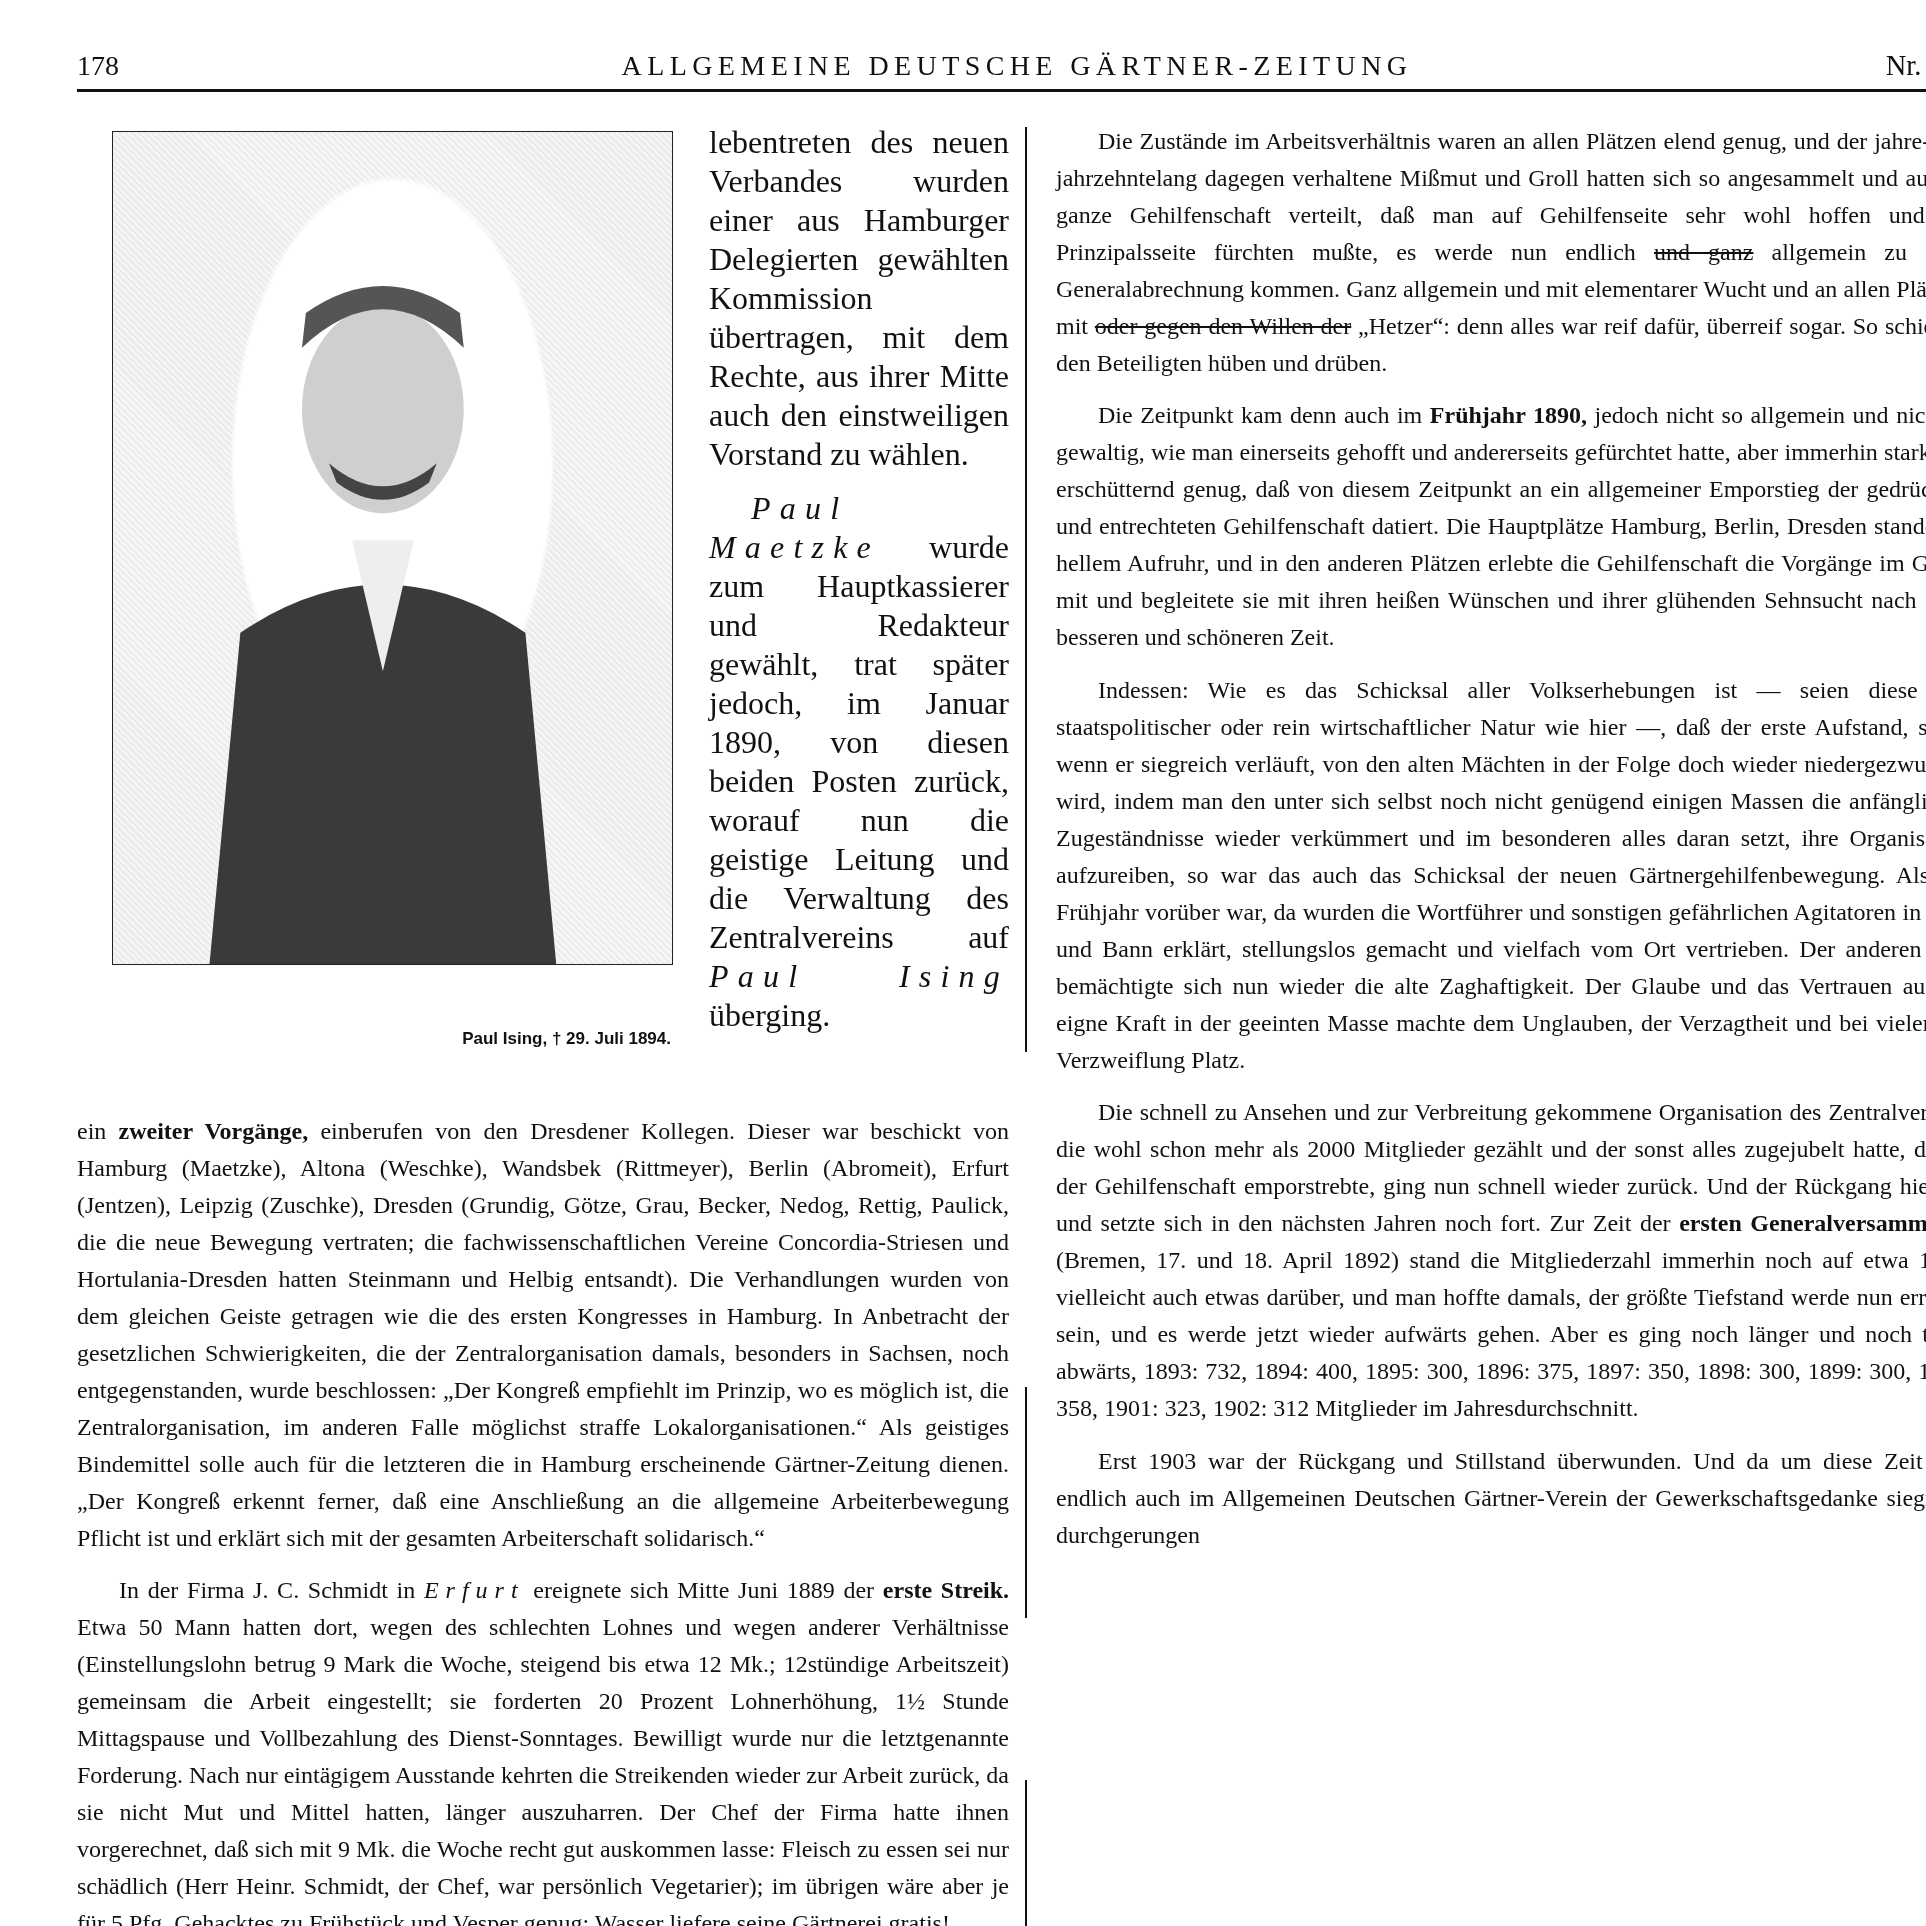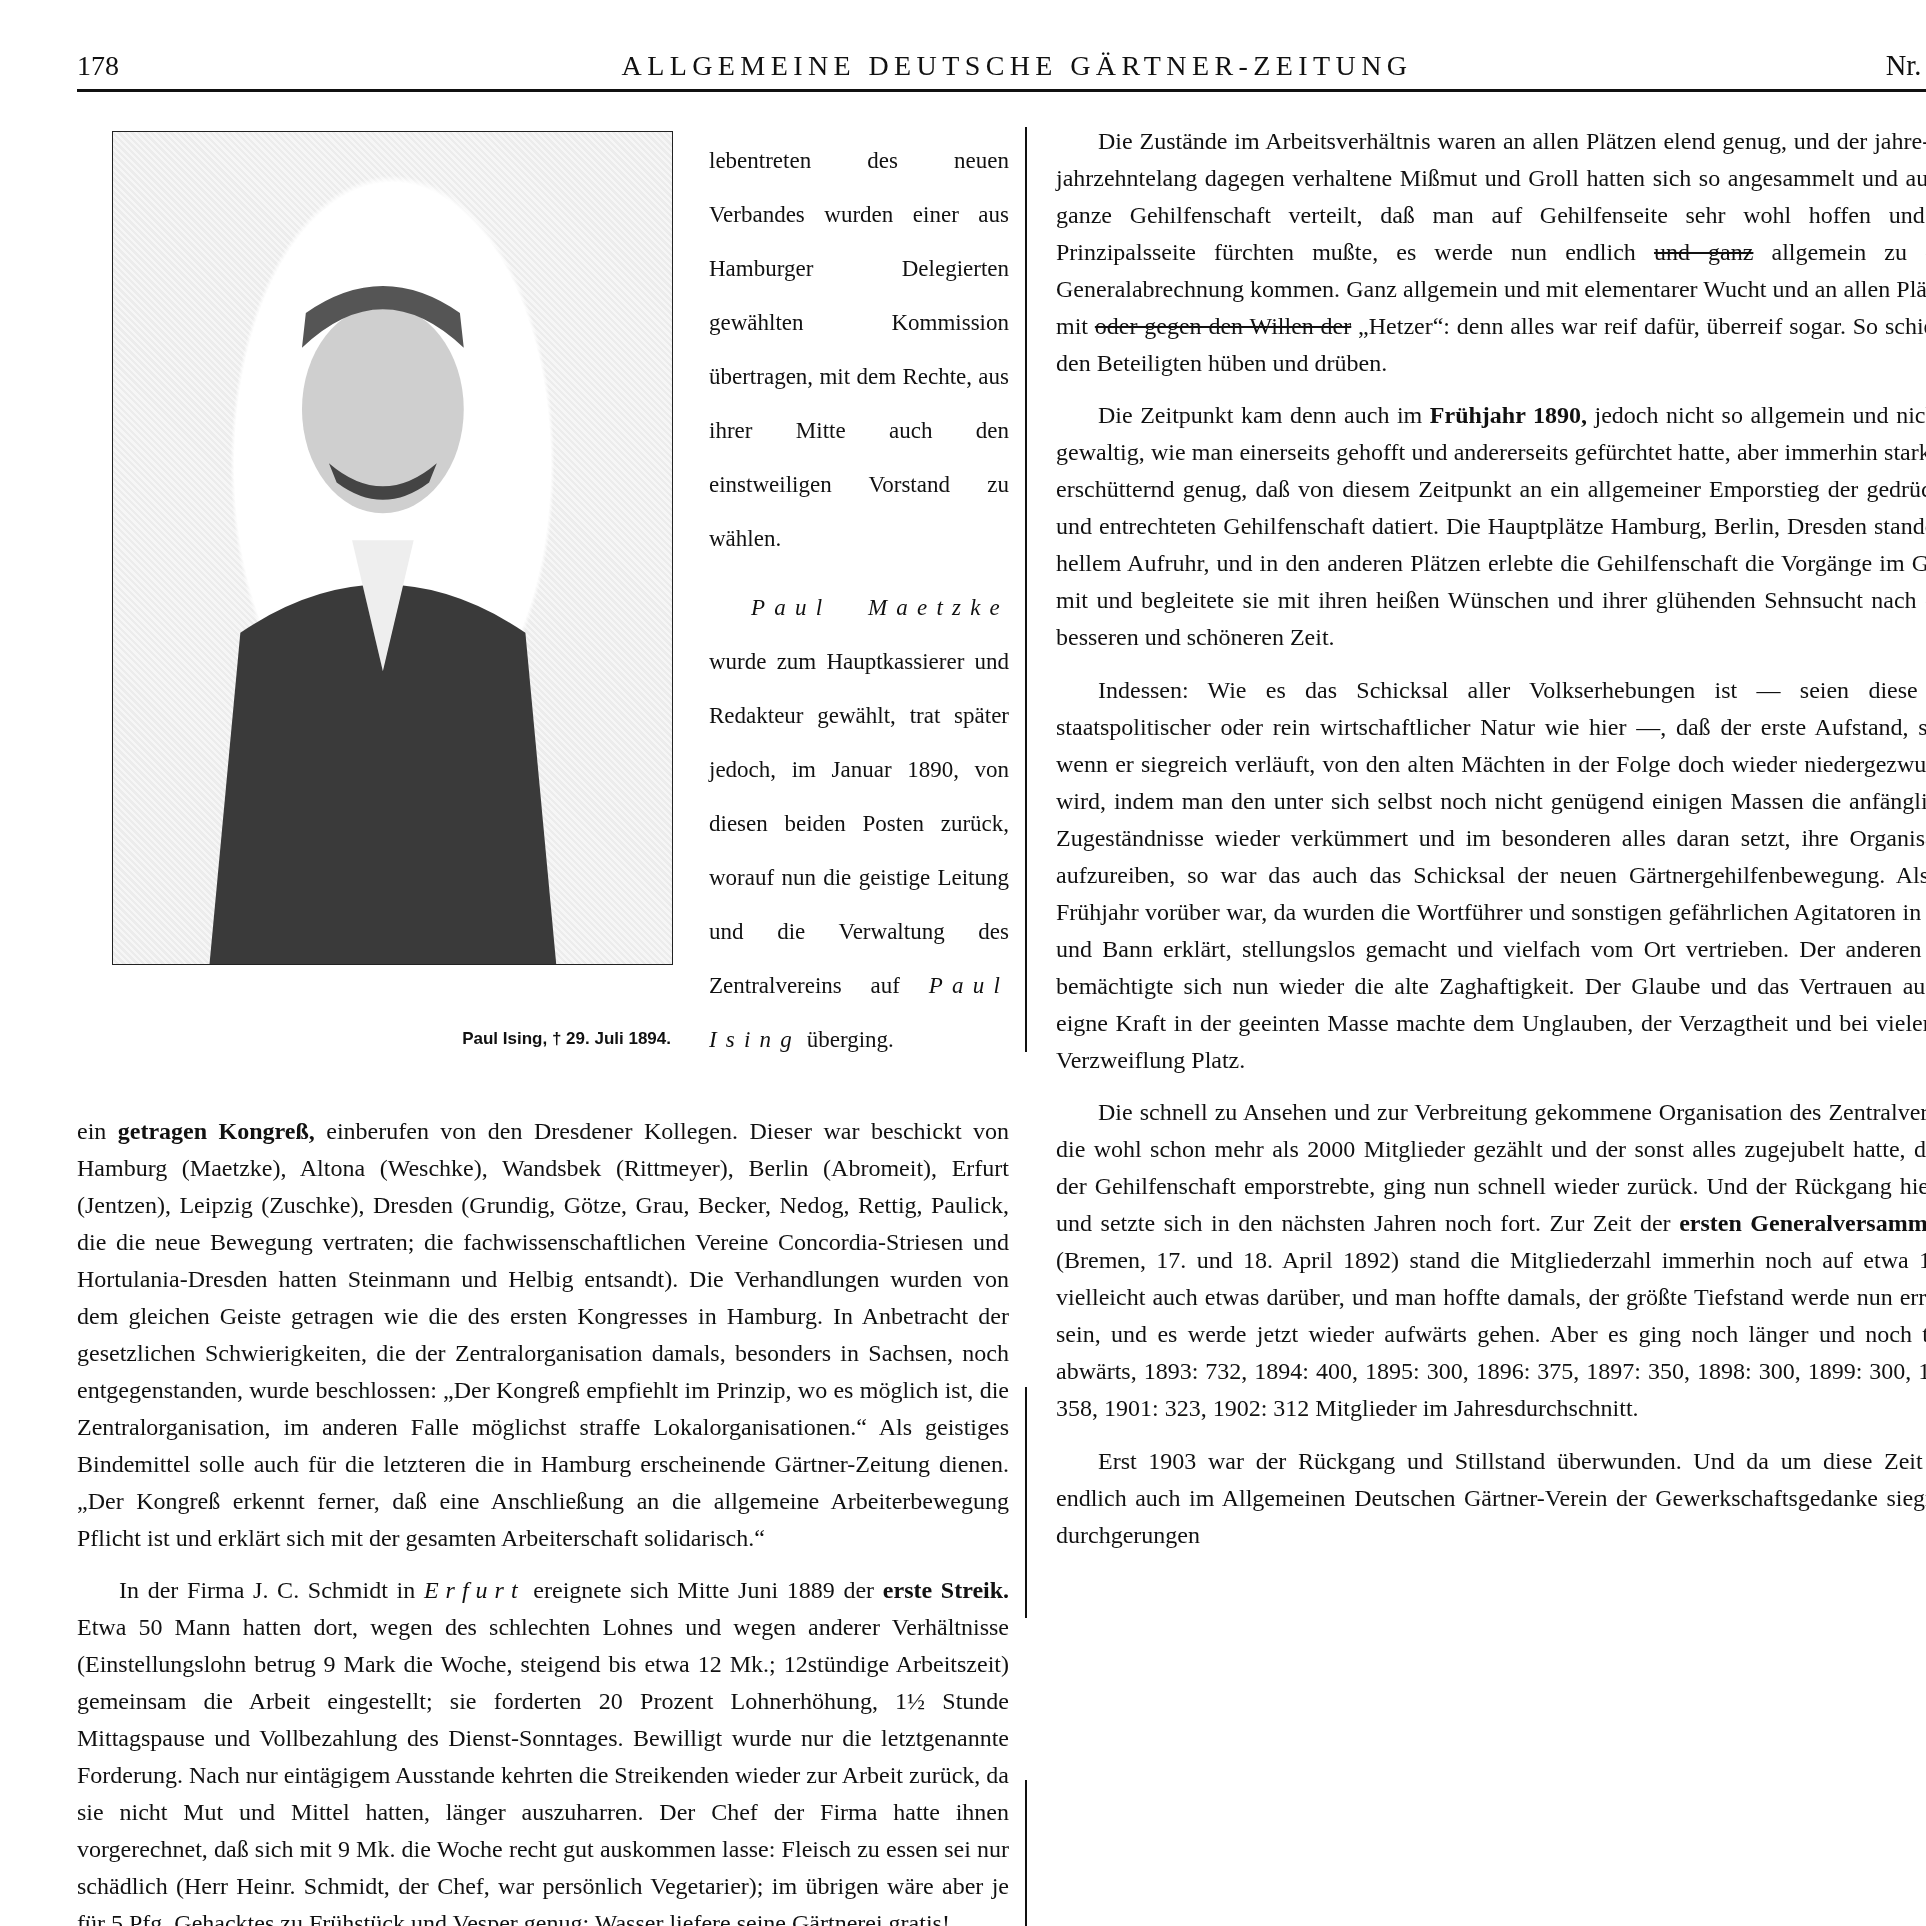--- a/index.html
+++ b/index.html
@@ -30,21 +30,21 @@
   }
 
   .text {
     position: absolute; font-size: 24px; line-height: 37px; text-align: justify;
     font-family: "Liberation Serif", serif;
   }
   .text p { margin: 0 0 15.4px 0; text-indent: 0; }
   .text p.indent { text-indent: 42px; }
   .text b { font-weight: bold; }
   .spaced { letter-spacing: 7px; font-style: italic; }
-  .narrow { font-size: 23px; line-height: 54px; margin-top: 11px; }
+  .narrow { font-size: 32px; line-height: 39px; }
   .narrow .spaced { letter-spacing: 9.2px; }
   .strike { text-decoration: line-through; }
 </style>
 </head>
 <body>
 
 <div class="header">
   <span class="page-no">178</span>
   <span class="title">ALLGEMEINE DEUTSCHE GÄRTNER-ZEITUNG</span>
   <span class="issue">Nr. 23</span>
@@ -72,21 +72,21 @@
     <span class="spaced">Paul Maetzke</span>
     <span>wurde zum Hauptkassierer und Redakteur gewählt, trat später jedoch, im Januar 1890, von diesen beiden Posten zurück, worauf nun die geistige Leitung und die Verwaltung des Zentralvereins auf</span>
     <span class="spaced">Paul Ising</span>
     <span>überging.</span>
   </p>
 </div>
 
 <div class="text" style="left:77px; top:1113px; width:932px;">
   <p>
     <span>ein</span>
-    <b>getragen Kongreß,</b>
+    <b>zweiter Vorgänge,</b>
     <span>einberufen von den Dresdener Kollegen. Dieser war beschickt von Hamburg (Maetzke), Altona (Weschke), Wandsbek (Rittmeyer), Berlin (Abromeit), Erfurt (Jentzen), Leipzig (Zuschke), Dresden (Grundig, Götze, Grau, Becker, Nedog, Rettig, Paulick, die die neue Bewegung vertraten; die fachwissenschaftlichen Vereine Concordia-Striesen und Hortulania-Dresden hatten Steinmann und Helbig entsandt). Die Verhandlungen wurden von dem gleichen Geiste getragen wie die des ersten Kongresses in Hamburg. In Anbetracht der gesetzlichen Schwierigkeiten, die der Zentralorganisation damals, besonders in Sachsen, noch entgegenstanden, wurde beschlossen: „Der Kongreß empfiehlt im Prinzip, wo es möglich ist, die Zentralorganisation, im anderen Falle möglichst straffe Lokalorganisationen.“ Als geistiges Bindemittel solle auch für die letzteren die in Hamburg erscheinende Gärtner-Zeitung dienen. „Der Kongreß erkennt ferner, daß eine Anschließung an die allgemeine Arbeiterbewegung Pflicht ist und erklärt sich mit der gesamten Arbeiterschaft solidarisch.“</span>
   </p>
   <p class="indent">
     <span>In der Firma J. C. Schmidt in</span>
     <span class="spaced">Erfurt</span>
     <span>ereignete sich Mitte Juni 1889 der</span>
     <b>erste Streik.</b>
     <span>Etwa 50 Mann hatten dort, wegen des schlechten Lohnes und wegen anderer Verhältnisse (Einstellungslohn betrug 9 Mark die Woche, steigend bis etwa 12 Mk.; 12stündige Arbeitszeit) gemeinsam die Arbeit eingestellt; sie forderten 20 Prozent Lohnerhöhung, 1½ Stunde Mittagspause und Vollbezahlung des Dienst-Sonntages. Bewilligt wurde nur die letztgenannte Forderung. Nach nur eintägigem Ausstande kehrten die Streikenden wieder zur Arbeit zurück, da sie nicht Mut und Mittel hatten, länger auszuharren. Der Chef der Firma hatte ihnen vorgerechnet, daß sich mit 9 Mk. die Woche recht gut auskommen lasse: Fleisch zu essen sei nur schädlich (Herr Heinr. Schmidt, der Chef, war persönlich Vegetarier); im übrigen wäre aber je für 5 Pfg. Gehacktes zu Frühstück und Vesper genug; Wasser liefere seine Gärtnerei gratis!</span>
   </p>
 

